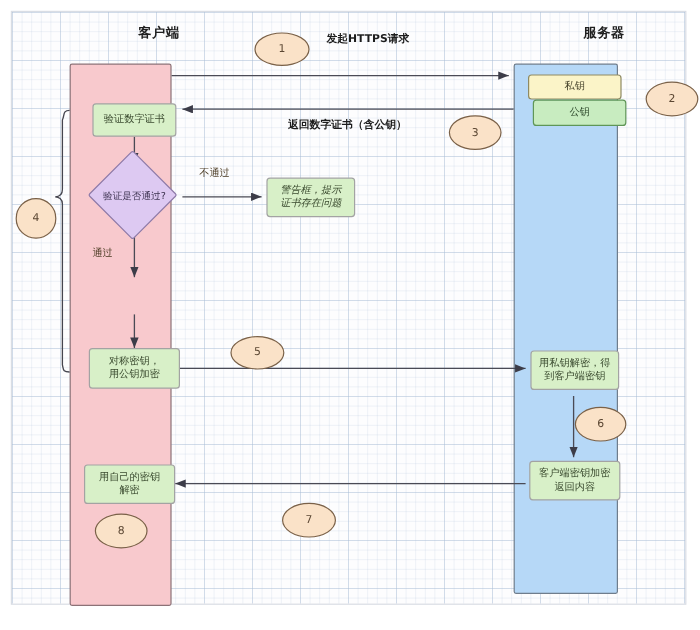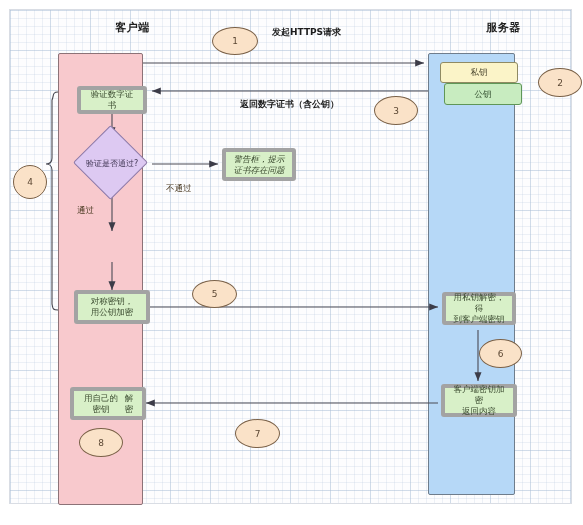--- a/index.html
+++ b/index.html
@@ -27,21 +27,21 @@
   .lane-title{
     position:absolute;text-align:center;font-weight:bold;color:#1f1f1f;
     font-size:11px;letter-spacing:.5px;padding-left:32px;
   }
 
   .node{
     position:absolute;box-sizing:border-box;display:flex;align-items:center;
     justify-content:center;text-align:center;border-radius:3px;
     font-size:8.5px;line-height:11px;color:#3a4a2f;padding:1px 6px;
   }
-  .node.green{background:#d8f0c8;border:4px solid #a3a3a3;}
+  .node.green{background:#d8f0c8;border:1px solid #a3a3a3;}
   .node.yellow{background:#fbf4c8;border:1px solid #8f8a63;color:#4a472f;}
   .node.greenplain{background:#c8ecc0;border:1px solid #5f9657;color:#2f4a2c;}
 
   .diamond{
     position:absolute;background:#ddc9f2;border:1px solid #8e7aa8;
     transform:rotate(45deg);box-sizing:border-box;border-radius:2px;
   }
   .diamond-label{
     position:absolute;display:flex;align-items:center;justify-content:center;
     font-size:8px;color:#3d3350;text-align:center;white-space:nowrap;
@@ -110,21 +110,21 @@
 
   <div class="diamond" style="left:84px;top:136px;width:53px;height:53px;"></div>
   <div class="diamond-label" style="left:62px;top:152px;width:100px;height:22px;">验证是否通过?</div>
 
 
   <div class="node green" style="left:74px;top:290px;width:76px;height:34px;flex-direction:column;">
     <span>对称密钥，</span>
     <span>用公钥加密</span>
   </div>
 
-  <div class="node green" style="left:70px;top:387px;width:76px;height:33px;flex-direction:row;">
+  <div class="node green" style="left:70px;top:387px;width:76px;height:33px;flex-direction:column;">
     <span>用自己的密钥</span>
     <span>解密</span>
   </div>
 
   <div class="node green" style="left:222px;top:148px;width:74px;height:33px;flex-direction:column;font-style:italic;">
     <span>警告框，提示</span>
     <span>证书存在问题</span>
   </div>
 
   <div class="node yellow" style="left:440px;top:62px;width:78px;height:21px;">私钥</div>
@@ -135,21 +135,21 @@
     <span>到客户端密钥</span>
   </div>
 
   <div class="node green" style="left:441px;top:384px;width:76px;height:33px;flex-direction:column;">
     <span>客户端密钥加密</span>
     <span>返回内容</span>
   </div>
 
   <div class="edge-label" style="left:272px;top:26px;">发起HTTPS请求</div>
   <div class="edge-label" style="left:240px;top:98px;">返回数字证书（含公钥）</div>
-  <div class="small-label" style="left:166px;top:139px;font-size:8.5px;color:#4a3a22;margin-top:44px;">不通过</div>
+  <div class="small-label" style="left:166px;top:139px;font-size:8.5px;color:#4a3a22;">不通过</div>
   <div class="small-label" style="left:77px;top:205px;font-size:8.5px;color:#4a3a22;">通过</div>
 
   <div class="circle" style="left:212px;top:27px;width:44px;height:26px;">1</div>
   <div class="circle" style="left:538px;top:68px;width:42px;height:27px;">2</div>
   <div class="circle" style="left:374px;top:96px;width:42px;height:27px;">3</div>
   <div class="circle" style="left:13px;top:165px;width:32px;height:32px;">4</div>
   <div class="circle" style="left:192px;top:280px;width:43px;height:26px;">5</div>
   <div class="circle" style="left:479px;top:339px;width:41px;height:27px;">6</div>
   <div class="circle" style="left:235px;top:419px;width:43px;height:27px;">7</div>
   <div class="circle" style="left:79px;top:428px;width:42px;height:27px;">8</div>

